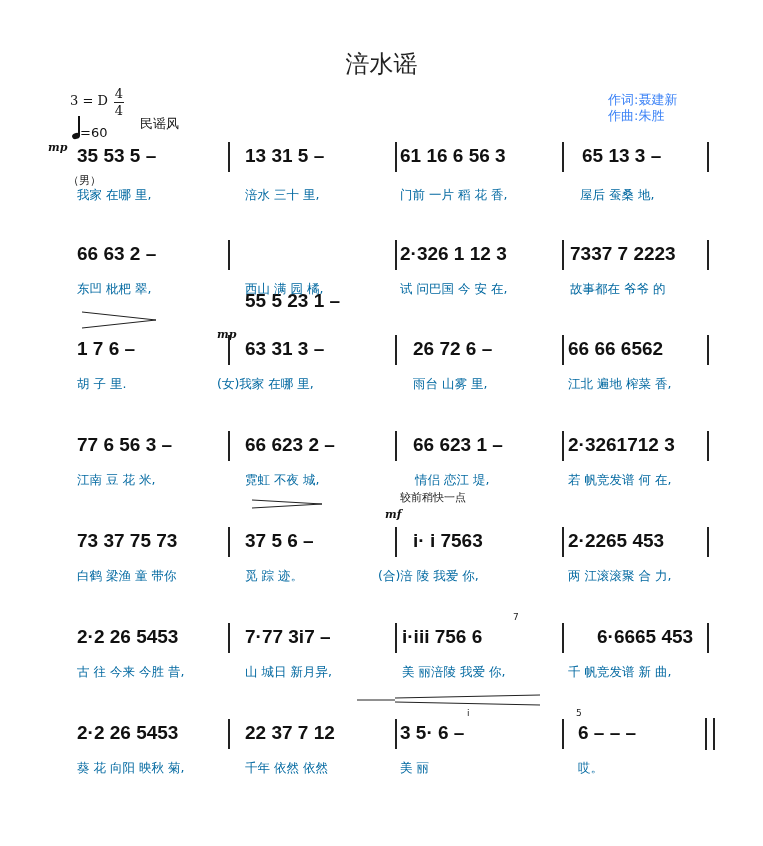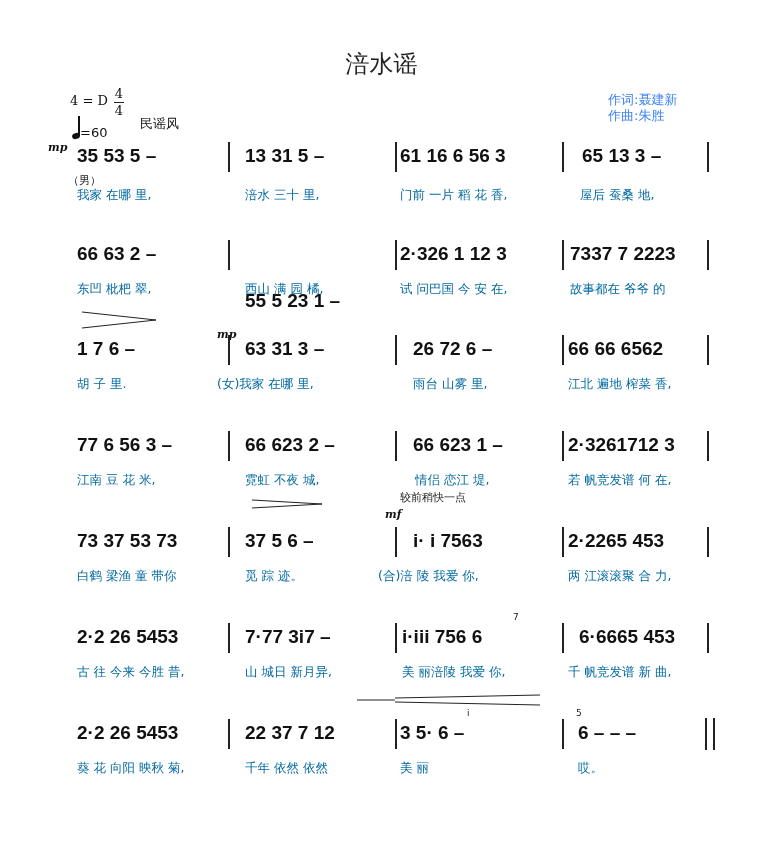--- a/index.html
+++ b/index.html
@@ -26,21 +26,21 @@
 </head>
 <body>
 
 <div class="title">涪水谣</div>
 
 <div class="credits">
   <div>作词:聂建新</div>
   <div>作曲:朱胜</div>
 </div>
 
-<div class="key">4 = D</div>
+<div class="key">3 = D</div>
 <div class="timesig">
   <div>4</div>
   <div class="line"></div>
   <div>4</div>
 </div>
 <div class="tempo">
   <span class="note"></span><span>=60</span>
 </div>
 <div class="style-mark">民谣风</div>
 <div class="dyn" style="left:48px;top:130px;">mp</div>
@@ -111,21 +111,21 @@
   <div class="lyr" style="left:568px;top:38px;">若  帆竞发谱   何 在,</div>
 </div>
 
 <svg class="hair" style="left:250px;top:498px;" width="75" height="12">
   <line x1="2" y1="2" x2="72" y2="6" stroke="#222" stroke-width="1"></line>
   <line x1="2" y1="10" x2="72" y2="6" stroke="#222" stroke-width="1"></line>
 </svg>
 <div class="dyn" style="left:385px;top:497px;">mf</div>
 <div class="small" style="left:400px;top:490px;">较前稍快一点</div>
 <div class="row" style="top:530px;">
-  <div class="notes" style="left:77px;top:0;">73  37  53  73</div>
+  <div class="notes" style="left:77px;top:0;">73  37  75  73</div>
   <div class="bar" style="left:228px;top:-3px;"></div>
   <div class="notes" style="left:245px;top:0;">37  5    6  –</div>
   <div class="bar" style="left:395px;top:-3px;"></div>
   <div class="notes" style="left:413px;top:0;">i·    i  7563</div>
   <div class="bar" style="left:562px;top:-3px;"></div>
   <div class="notes" style="left:568px;top:0;">2·2265  453</div>
   <div class="bar" style="left:707px;top:-3px;"></div>
   <div class="lyr" style="left:77px;top:38px;">白鹤  梁渔    童  带你</div>
   <div class="lyr" style="left:245px;top:38px;">觅      踪      迹。</div>
   <div class="lyr" style="left:378px;top:38px;">(合)涪        陵  我爱  你,</div>
@@ -133,21 +133,21 @@
 </div>
 
 <div class="small" style="left:513px;top:612px;font-size:9px;">7</div>
 <div class="row" style="top:626px;">
   <div class="notes" style="left:77px;top:0;">2·2  26  5453</div>
   <div class="bar" style="left:228px;top:-3px;"></div>
   <div class="notes" style="left:245px;top:0;">7·77  3i7  –</div>
   <div class="bar" style="left:395px;top:-3px;"></div>
   <div class="notes" style="left:402px;top:0;">i·iii  756  6</div>
   <div class="bar" style="left:562px;top:-3px;"></div>
-  <div class="notes" style="left:579px;top:0;text-align:right;">6·6665  453</div>
+  <div class="notes" style="left:597px;top:0;text-align:right;">6·6665  453</div>
   <div class="bar" style="left:707px;top:-3px;"></div>
   <div class="lyr" style="left:77px;top:38px;">古  往  今来  今胜  昔,</div>
   <div class="lyr" style="left:245px;top:38px;">山  城日  新月异,</div>
   <div class="lyr" style="left:402px;top:38px;">美  丽涪陵  我爱     你,</div>
   <div class="lyr" style="left:568px;top:38px;">千  帆竞发谱  新  曲,</div>
 </div>
 
 <svg class="hair" style="left:355px;top:693px;" width="190" height="14">
   <line x1="2" y1="7" x2="40" y2="7" stroke="#222" stroke-width="1"></line>
   <line x1="40" y1="5" x2="185" y2="2" stroke="#222" stroke-width="1"></line>

